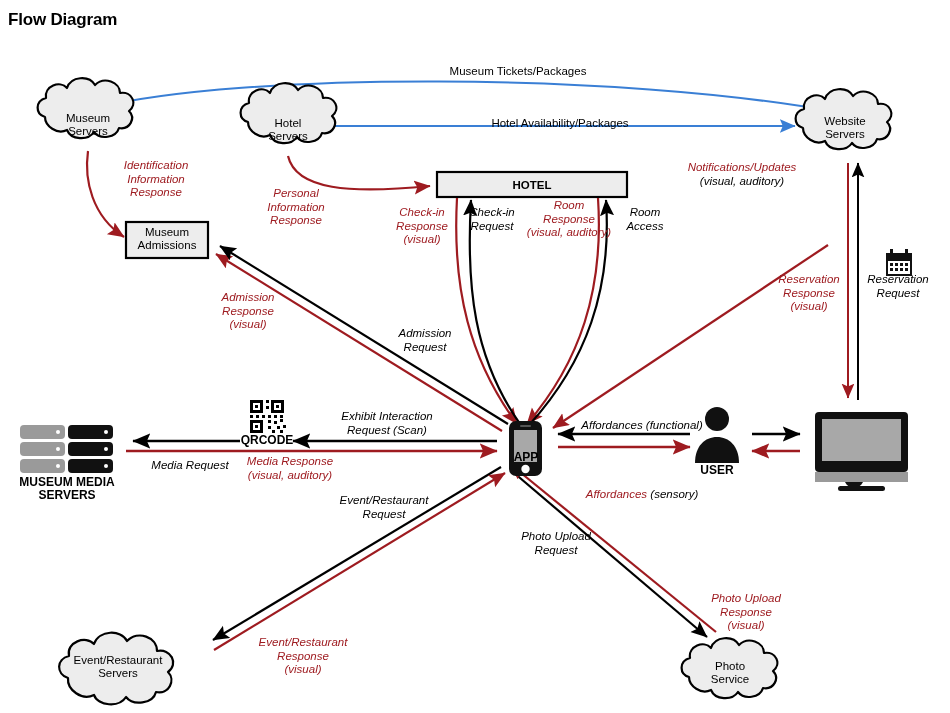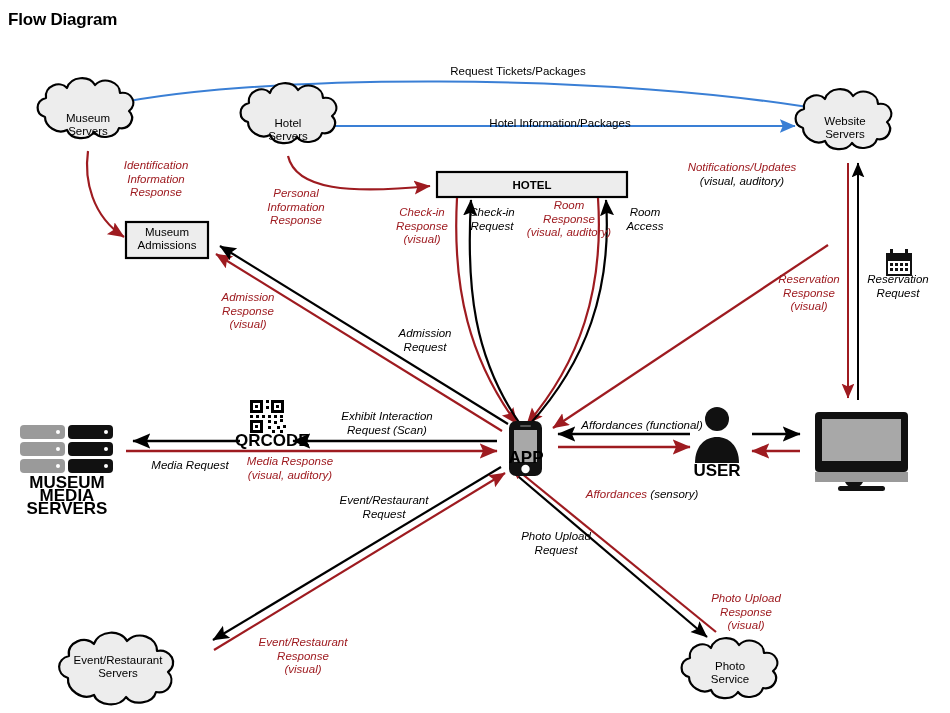--- a/index.html
+++ b/index.html
@@ -5,21 +5,21 @@
   html,body{margin:0;padding:0;background:#fff;}
   body{width:950px;height:713px;font-family:"Liberation Sans",sans-serif;overflow:hidden;}
   #stage{position:relative;width:950px;height:571px;background:#ffffff;}
   #title{position:absolute;left:8px;top:10px;font-size:17px;font-weight:bold;color:#000;letter-spacing:-0.2px;}
   svg#canvas{position:absolute;left:0;top:0;width:950px;height:713px;}
   .lbl{position:absolute;font-family:"Liberation Sans",sans-serif;font-style:italic;font-size:11.5px;line-height:13.5px;color:#000;text-align:center;white-space:pre-line;}
   .lbl.red{color:#9e1b20;}
   .lbl.plain{font-style:normal;}
   .node-text{font-family:"Liberation Sans",sans-serif;font-size:11.5px;fill:#000;text-anchor:middle;}
   .node-text-b{font-family:"Liberation Sans",sans-serif;font-size:11.5px;font-weight:bold;fill:#000;text-anchor:middle;}
-  .cap{position:absolute;font-size:17px;font-weight:bold;text-align:center;color:#000;line-height:13px;}
+  .cap{position:absolute;font-size:12px;font-weight:bold;text-align:center;color:#000;line-height:13px;}
 </style>
 </head>
 <body>
 
 <div id="stage">
 
   <div id="title">Flow Diagram</div>
 
   <svg id="canvas" viewBox="0 0 950 713">
     <defs>
@@ -272,22 +272,22 @@
   </svg>
 
   <div class="cap" style="left:8px;top:476px;width:118px;">
       <div>MUSEUM MEDIA</div>
       <div>SERVERS</div>
     </div>
   <div class="cap" style="left:235px;top:434px;width:64px;">QRCODE</div>
   <div class="cap" style="left:496px;top:451px;width:60px;">APP</div>
   <div class="cap" style="left:687px;top:464px;width:60px;">USER</div>
 
-  <div class="lbl plain" style="left:418px;top:65px;width:200px;">Request Tickets/Packages</div>
-  <div class="lbl plain" style="left:460px;top:117px;width:200px;">Hotel Information/Packages</div>
+  <div class="lbl plain" style="left:418px;top:65px;width:200px;">Museum Tickets/Packages</div>
+  <div class="lbl plain" style="left:460px;top:117px;width:200px;">Hotel Availability/Packages</div>
   <div class="lbl red" style="left:101px;top:159px;width:110px;">Identification
 Information
 Response</div>
   <div class="lbl red" style="left:249px;top:187px;width:94px;text-align:center;">Personal
 Information
 Response</div>
   <div class="lbl red" style="left:672px;top:161px;width:140px;"><div style="color: rgb(158, 27, 32);">Notifications/Updates</div><div style="color: rgb(0, 0, 0);">(visual, auditory)</div></div>
   <div class="lbl red" style="left:382px;top:206px;width:80px;">Check-in
 Response
 (visual)</div>

